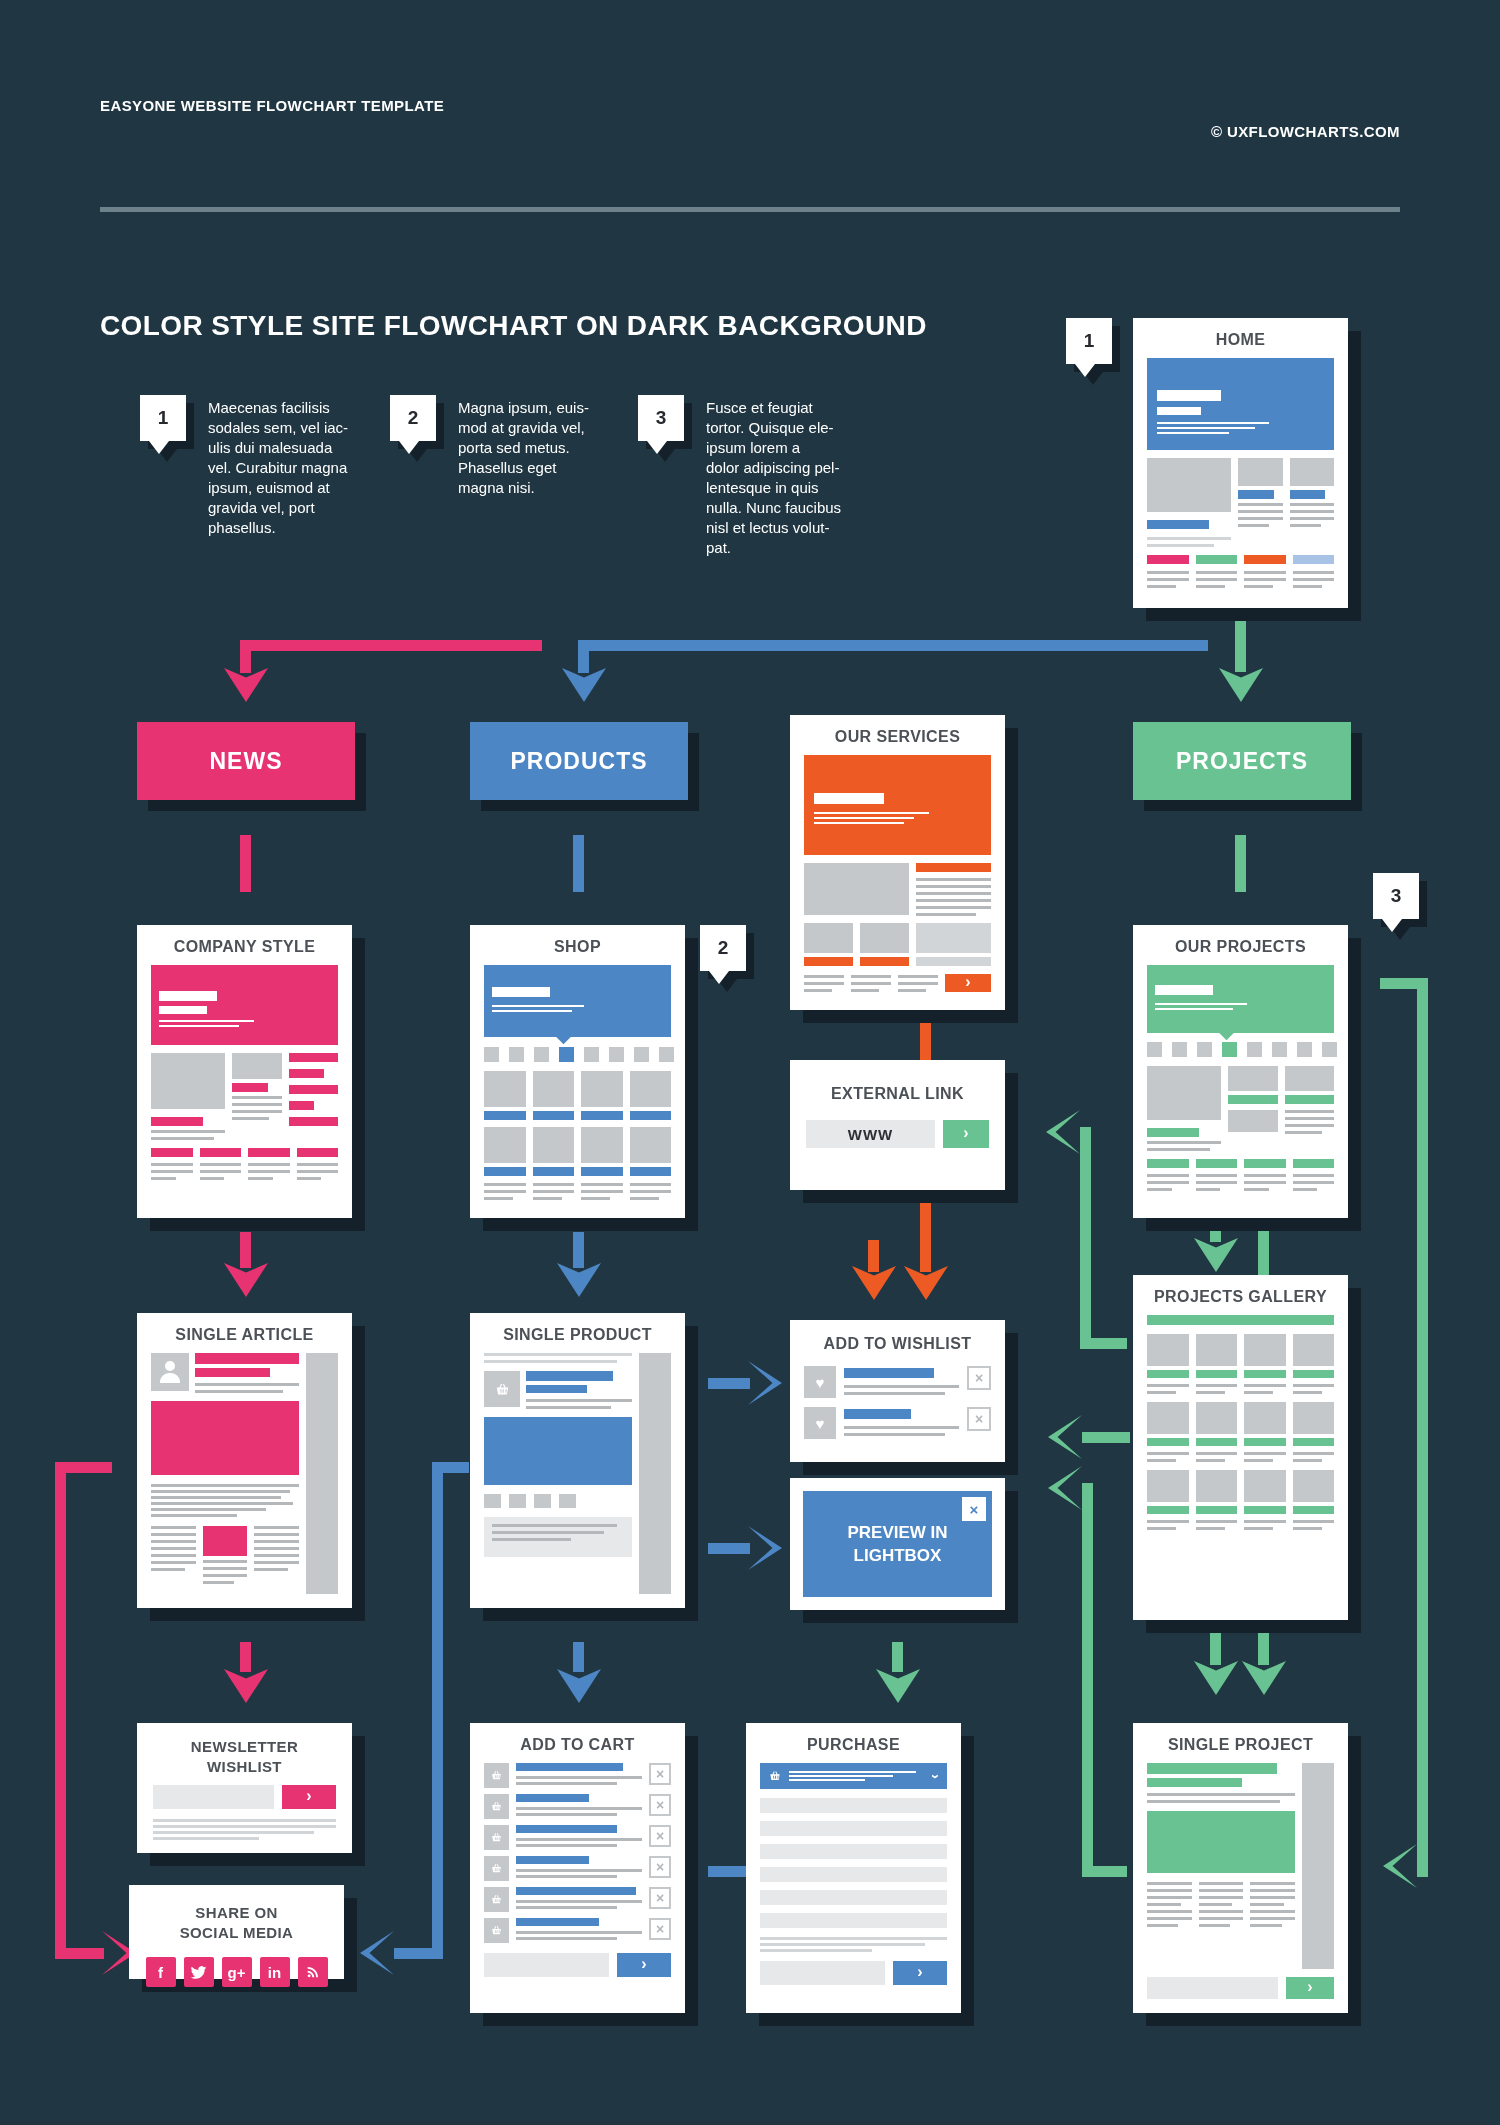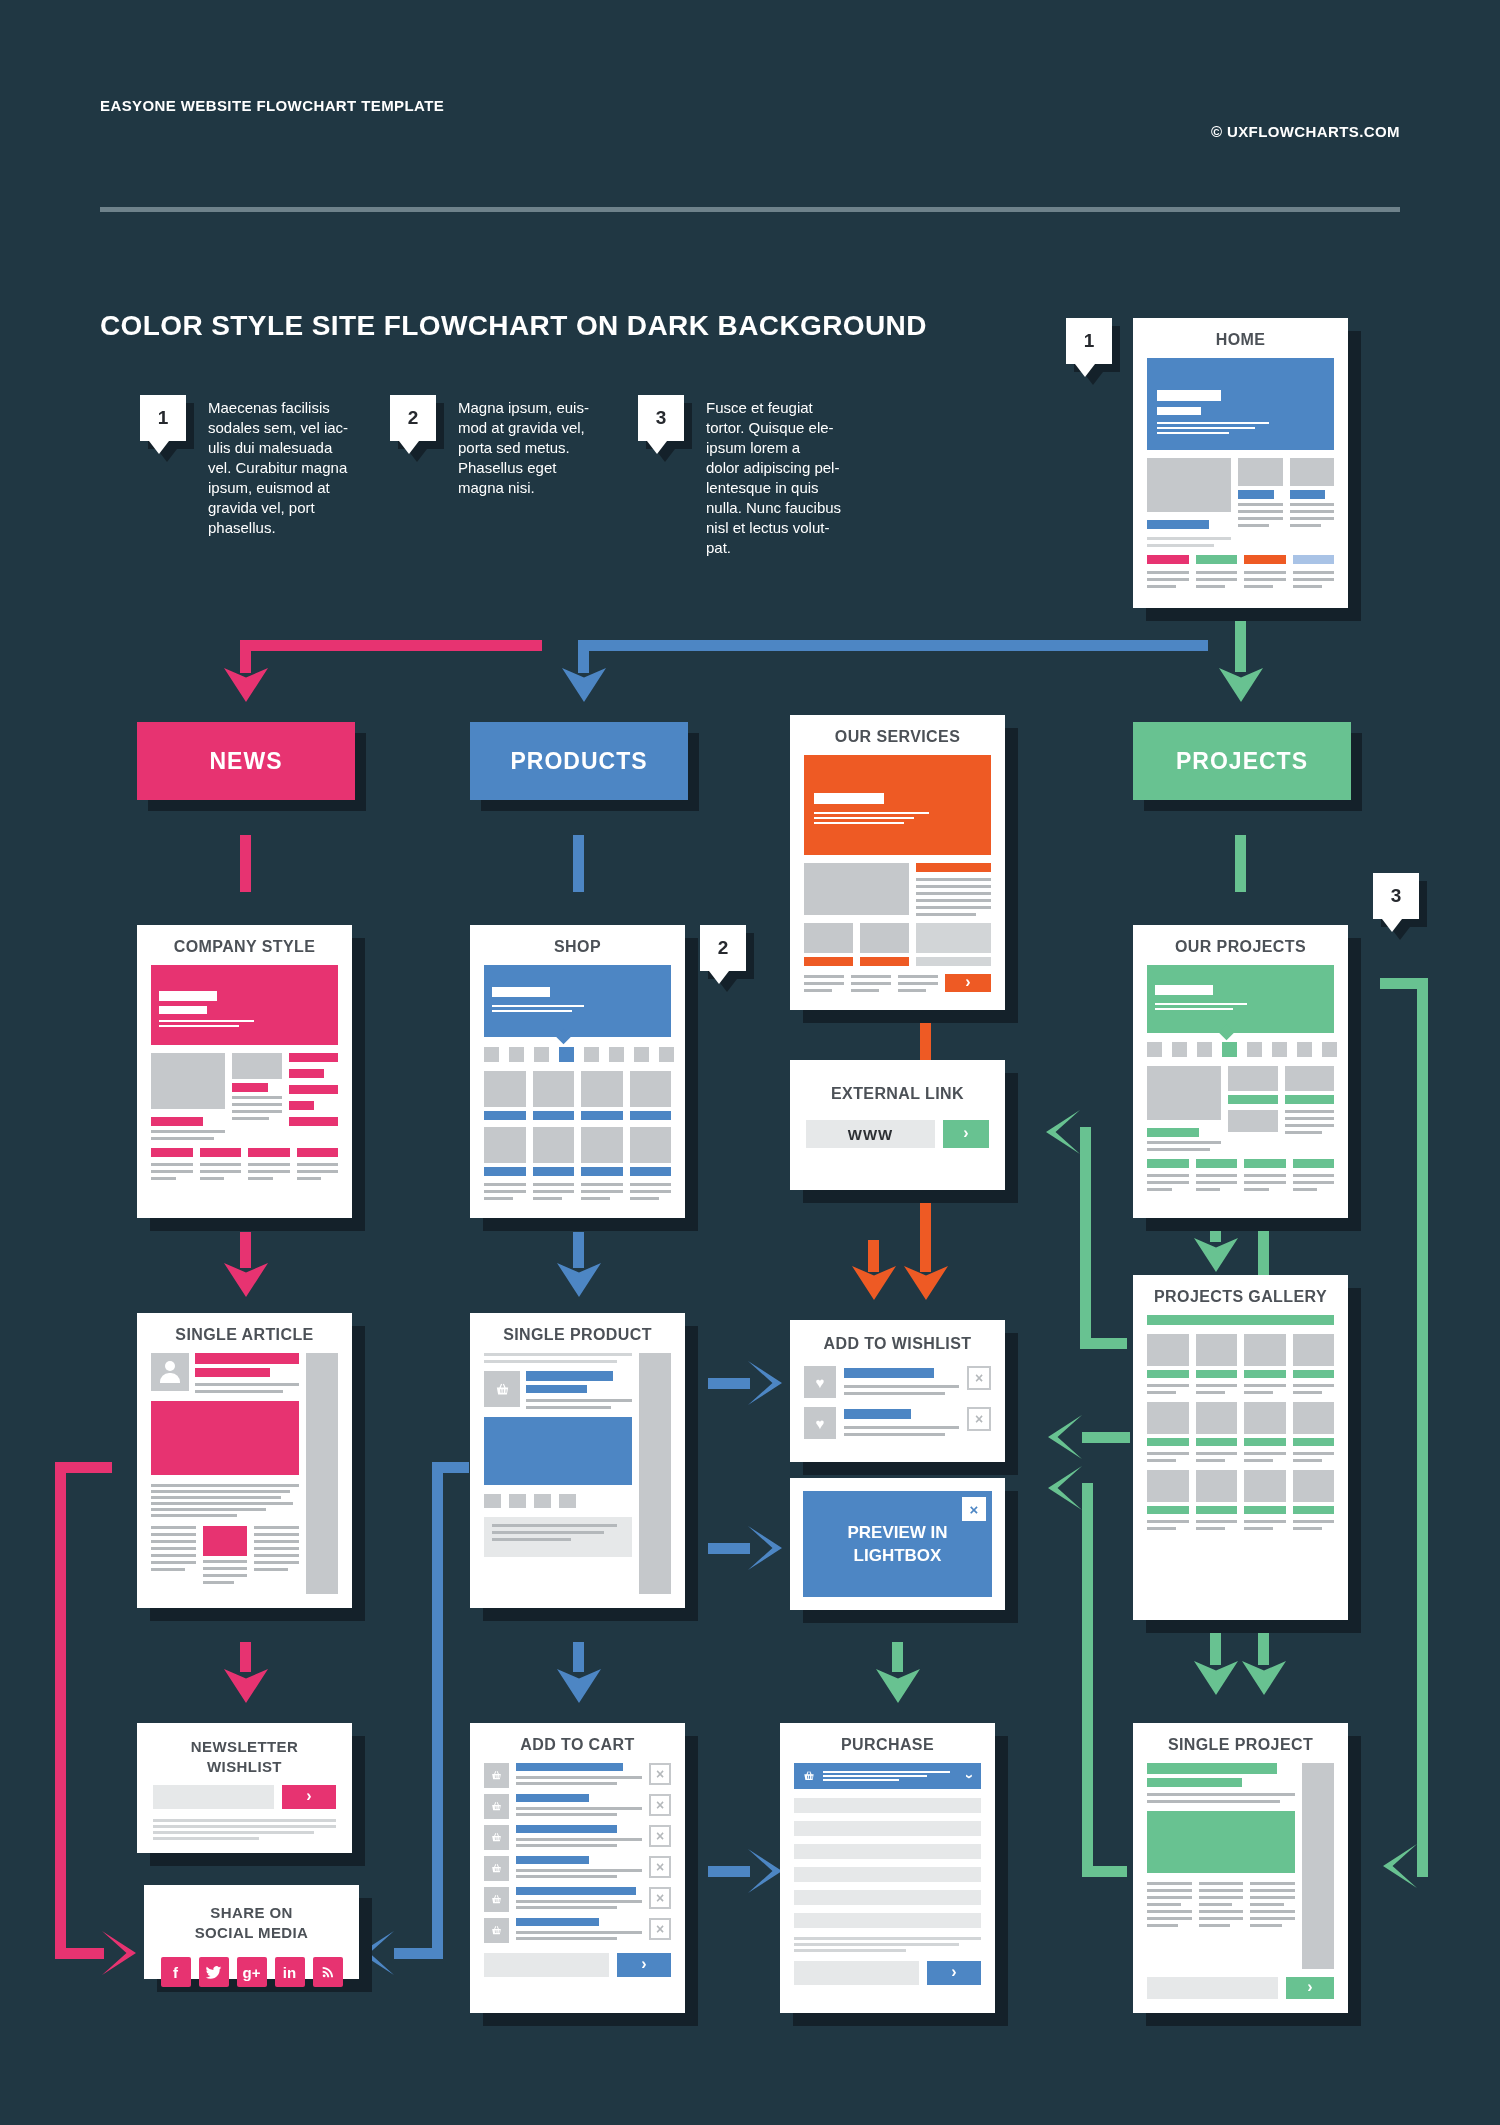--- a/index.html
+++ b/index.html
@@ -750,21 +750,21 @@
       <div class="inp" style="flex:1; height:24px;"></div>
       <div class="btn" style="width:54px; height:24px; background:var(--pink);"></div>
     </div>
     <div class="ln lt" style="margin-top:10px"></div>
     <div class="ln lt" style="margin-top:3px"></div>
     <div class="ln lt" style="margin-top:3px; width:88%"></div>
     <div class="ln lt" style="margin-top:3px; width:58%"></div>
   </div>
 </div>
 
-<div class="page" style="left:144px; top:1885px; height:94px;">
+<div class="page" style="left:129px; top:1885px; height:94px;">
   <div class="ttl" style="top:18px; font-size:15px;">SHARE ON
 SOCIAL MEDIA</div>
   <div style="position:absolute; left:0; right:0; top:72px; display:flex; justify-content:center; gap:8px;">
     <div class="social">
         <span>f</span>
       </div>
     <div class="social">
       <svg width="17" height="17" viewBox="0 0 24 24">
           <path fill="#fff" d="M23 5.1c-.8.4-1.7.6-2.6.8.9-.6 1.6-1.5 2-2.5-.9.5-1.9.9-2.9 1.1a4.5 4.5 0 0 0-7.7 4.1A12.8 12.8 0 0 1 2.5 3.9a4.5 4.5 0 0 0 1.4 6 4.4 4.4 0 0 1-2-.6v.1a4.5 4.5 0 0 0 3.6 4.4 4.5 4.5 0 0 1-2 .1 4.5 4.5 0 0 0 4.2 3.1A9 9 0 0 1 1 18.9a12.7 12.7 0 0 0 6.9 2c8.3 0 12.8-6.9 12.8-12.8v-.6c.9-.6 1.6-1.4 2.3-2.4z"></path>
         </svg>
@@ -864,21 +864,21 @@
         </div>
       <div class="xbox" style="width:22px;height:22px;"></div>
     </div>
     <div class="f" style="gap:8px; margin-top:10px;">
       <div class="inp" style="flex:1; height:24px;"></div>
       <div class="btn" style="width:54px; height:24px; background:var(--blue);"></div>
     </div>
   </div>
 </div>
 
-<div class="page" style="left:780px; top:1723px; height:290px;">
+<div class="page" style="left:746px; top:1723px; height:290px;">
   <div class="ttl">PURCHASE</div>
   <div class="pbody" style="top:40px;">
     <div style="height:26px; background:var(--blue); display:flex; align-items:center; gap:7px; padding:0 8px;">
       <span style="display:flex;">
           <svg width="14" height="14" viewBox="0 0 24 24">
             <path fill="#fff" d="M7.6 9 10 3.8l1.5.7-2 4.5h5l-2-4.5 1.5-.7L16.4 9H20l-1.8 10H5.8L4 9h3.6zm1.2 2.5.4 5h1.5l-.4-5H8.8zm3.4 0v5h1.6v-5h-1.6zm4.2 0-.4 5h1.5l.4-5h-1.5z"></path>
           </svg>
         </span>
       <span style="flex:1; display:flex; flex-direction:column; gap:2px;">
         <span style="display:block;height:2px;background:#fff;width:92%"></span>

